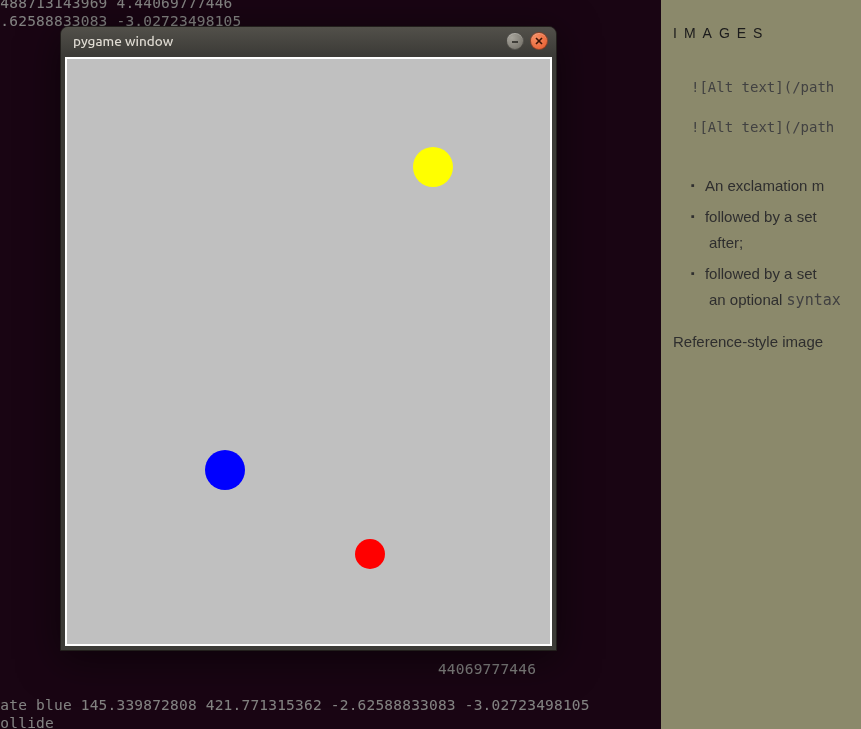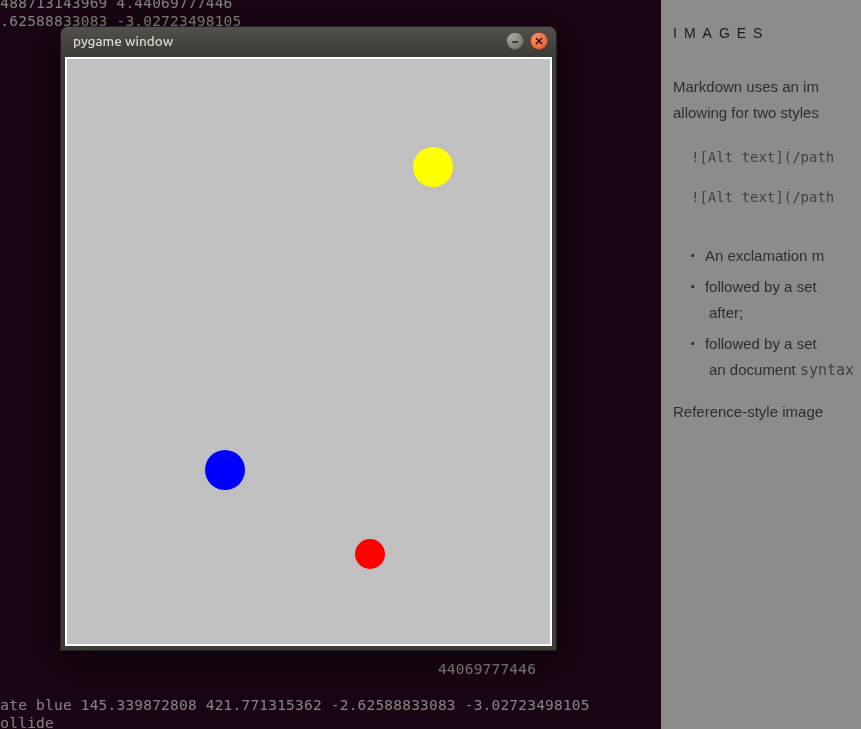--- a/index.html
+++ b/index.html
@@ -25,21 +25,21 @@
     white-space: pre;
     z-index: 1;
     letter-spacing: 0.2px;
   }
 
   
   .browser {
     position: absolute;
     right: 0; top: 0;
     width: 200px; height: 100%;
-    background: #ffffff;
+    background: #fef9c3;
     color: #333333;
     z-index: 2;
     font-family: "Helvetica Neue", Arial, sans-serif;
     font-size: 15px;
     line-height: 26px;
     padding: 20px 0 0 12px;
     overflow: hidden;
   }
   .browser h3 {
     font-size: 14px;
@@ -160,27 +160,26 @@
  red 29
 after u                                                   44069777446
  blue 1
 after update blue 145.339872808 421.771315362 -2.62588833083 -3.02723498105
 oing to collide
 llow inf 4.33012701892 -2.5
 d inf -0.488713143969 4.44069777446</pre>
 
 <div class="browser">
   <h3>IMAGES</h3>
-  <p><span>Markdown uses an im</span><br><span>allowing for two styles</span></p>
   <code>![Alt text](/path</code>
   <code>![Alt text](/path</code>
   <ul>
     <li>An exclamation m</li>
     <li><span>followed by a set </span><br><span style="margin-left:18px">after;</span></li>
-    <li><span>followed by a set </span><br><span style="margin-left:18px"><span>an document </span><span class="titletok">syntax</span></span></li>
+    <li><span>followed by a set </span><br><span style="margin-left:18px"><span>an optional </span><span class="titletok">syntax</span></span></li>
   </ul>
   <p style="margin-top:16px">Reference-style image</p>
 </div>
 
 <div class="dim"></div>
 
 <div class="pygame-window">
   <div class="titlebar">
     <span class="title">pygame window</span>
     <span class="win-btn min">

